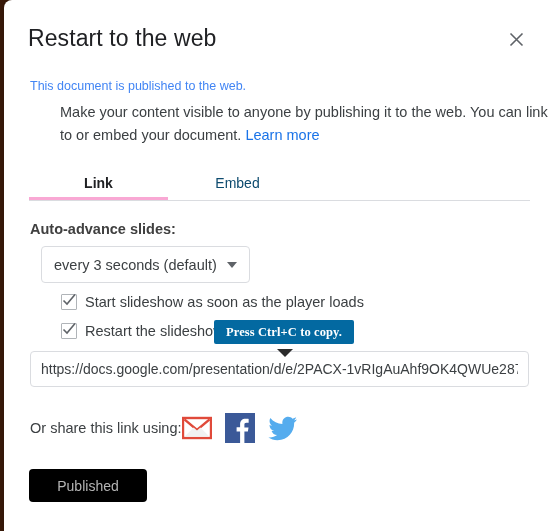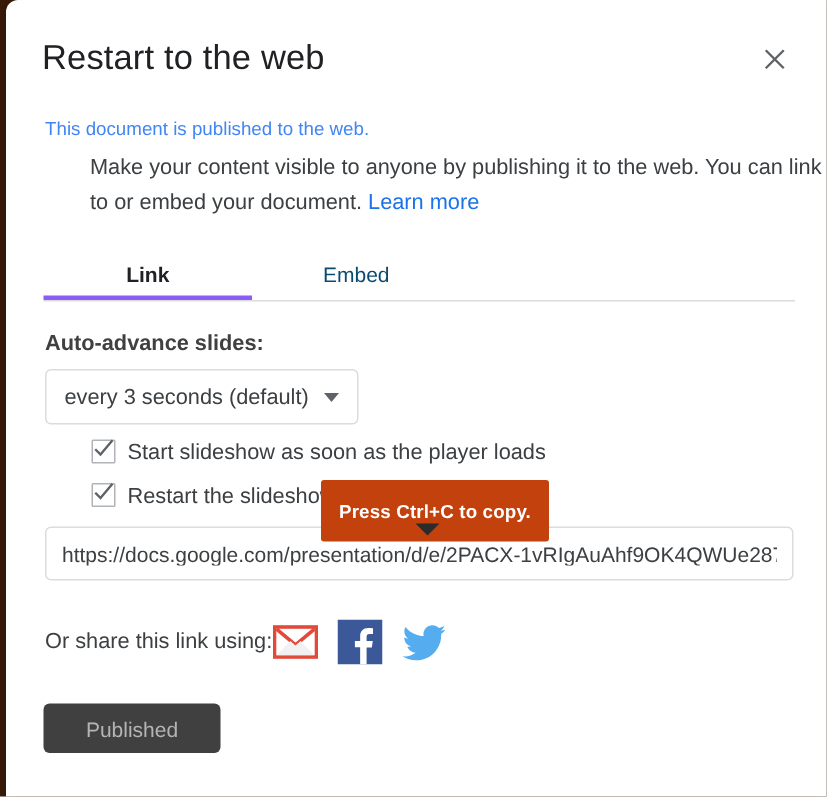--- a/index.html
+++ b/index.html
@@ -90,36 +90,36 @@
     text-align: center;
     font-size: 14px;
     color: #0c4a6e;
     line-height: 30px;
     cursor: pointer;
     box-sizing: border-box;
   }
   .tab.active {
     color: #202124;
     font-weight: bold;
-    border-bottom: 3px solid #8b5cf6;
+    border-bottom: 3px solid #f9a8d4;
   }
 
   
   #autoadvance-label {
     position: absolute;
     left: 26px;
     top: 219px;
     font-size: 14.5px;
     color: #404040;
     font-weight: bold;
     line-height: 20px;
   }
   #autoadvance-select {
     position: absolute;
-    left: 26px;
+    left: 37px;
     top: 246px;
     height: 37px;
     box-sizing: border-box;
     padding: 0 12px 0 12px;
     border: 1px solid #dadce0;
     border-radius: 4px;
     background: #fff;
     display: flex;
     align-items: center;
     font-size: 14.5px;
@@ -132,21 +132,21 @@
     border-left: 5px solid transparent;
     border-right: 5px solid transparent;
     border-top: 6px solid #5f6368;
   }
 
   
   .checkrow {
     position: absolute;
     left: 27px;
     display: flex;
-    align-items: flex-start;
+    align-items: center;
     cursor: pointer;
     padding-left: 30px;
   }
   #checkrow-0 { top: 293px; }
   #checkrow-1 { top: 322px; }
   .cbox {
     width: 14px;
     height: 14px;
     border: 1px solid #b0b4b8;
     border-radius: 1px;
@@ -183,27 +183,28 @@
     font-size: 14px;
     color: #3c4043;
     outline: none;
   }
 
   
   #tooltip {
     position: absolute;
     left: 210px;
     top: 320px;
-    height: 41px;
-    background: #c2410c;
+    height: 24px;
+    background: #0369a1;
     border-radius: 2px;
     display: flex;
     align-items: center;
     padding: 0 12px;
     z-index: 30;
+    font-family: Liberation Serif, serif;
   }
   #tooltip-text {
     color: #ffffff;
     font-size: 12.5px;
     font-weight: bold;
     white-space: nowrap;
     letter-spacing: 0.1px;
   }
   #tooltip-arrow {
     position: absolute;
@@ -236,21 +237,21 @@
     display: block;
   }
 
   
   #published-button {
     position: absolute;
     left: 25px;
     top: 469px;
     width: 118px;
     height: 33px;
-    background: #404040;
+    background: #000000;
     border: none;
     border-radius: 4px;
     color: #b4b4b4;
     font-size: 14px;
     font-family: "Liberation Sans", sans-serif;
     cursor: default;
   }
 </style>
 </head>
 <body>

